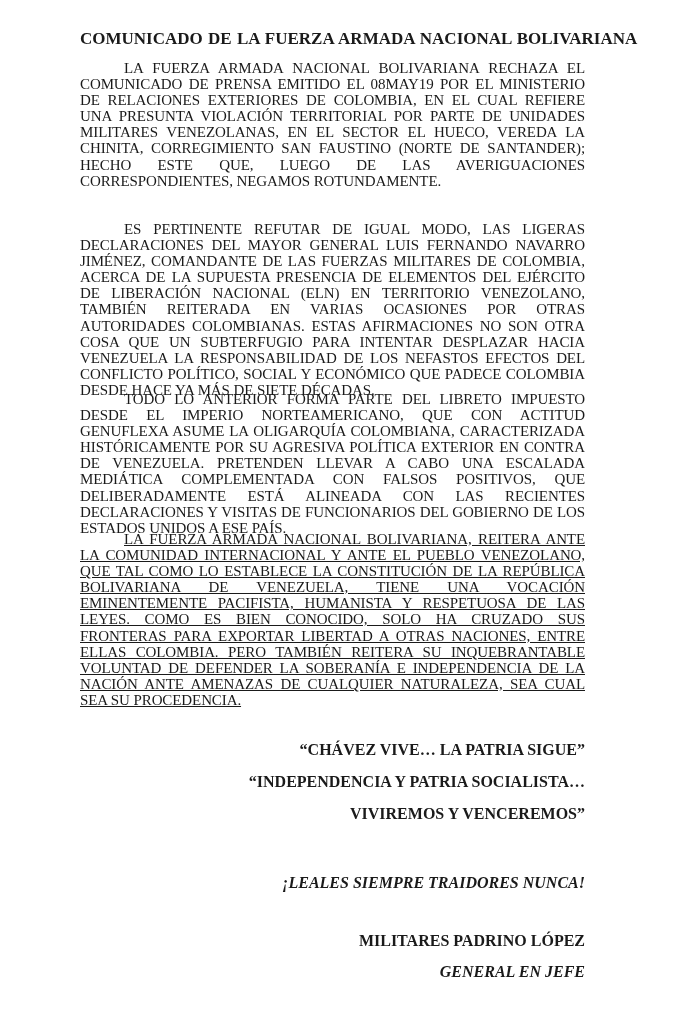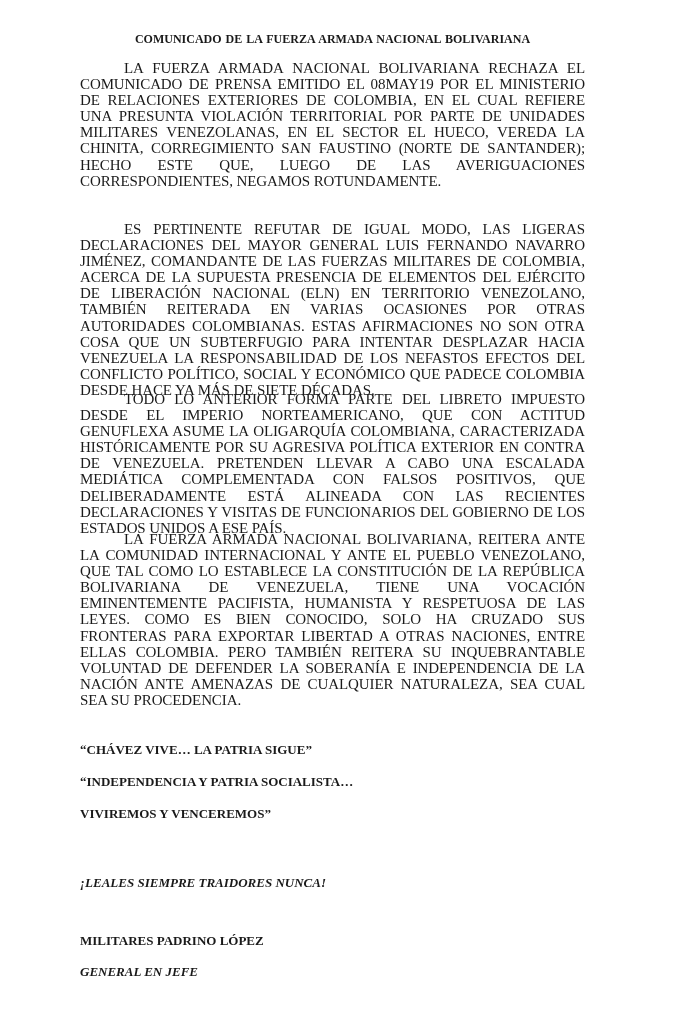--- a/index.html
+++ b/index.html
@@ -21,21 +21,21 @@
       top: 0;
       width: 505px;
     }
     .title {
       position: absolute;
       left: 0;
       top: 31px;
       width: 505px;
       text-align: center;
       font-weight: bold;
-      font-size: 12px;
+      font-size: 17px;
       line-height: 16px;
       white-space: nowrap;
       word-spacing: 1px;
     }
     .para {
       position: absolute;
       left: 0;
       width: 505px;
       font-size: 15px;
       line-height: 16.1px;
@@ -44,28 +44,28 @@
       margin: 0;
       letter-spacing: -0.1px;
     }
     .para .indent {
       display: inline-block;
       width: 44px;
     }
     #p1 { top: 60px; }
     #p2 { top: 221px; }
     #p3 { top: 391px; }
-    #p4 { top: 531px; }
+    #p4 { top: 531px; text-decoration: underline; }
     .closing {
       position: absolute;
       left: 0;
       width: 505px;
-      text-align: left;
+      text-align: right;
       font-weight: bold;
-      font-size: 13px;
+      font-size: 16px;
       line-height: 16px;
       white-space: nowrap;
     }
     #slogan1 { top: 742px; }
     #slogan2 { top: 774px; }
     #slogan3 { top: 806px; }
     #slogan4 { top: 875px; font-style: italic; }
     #signer-name { top: 933px; }
     #signer-rank { top: 964px; font-style: italic; }
   </style>

